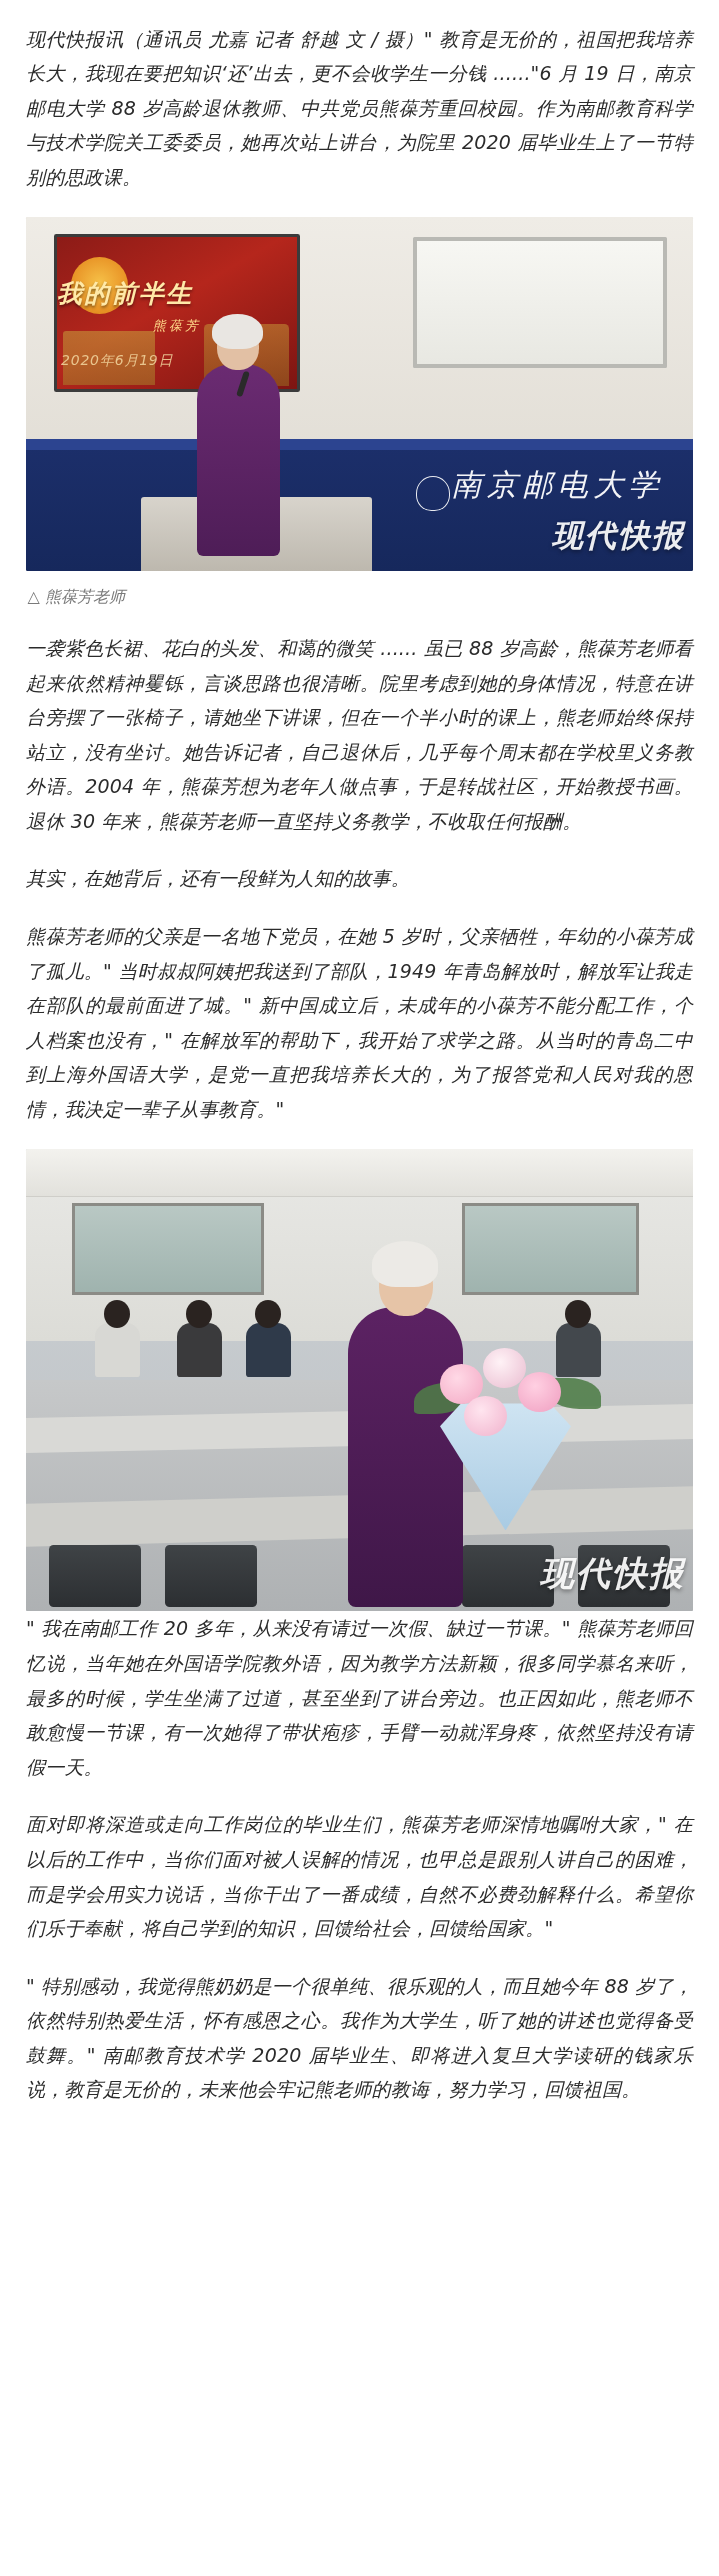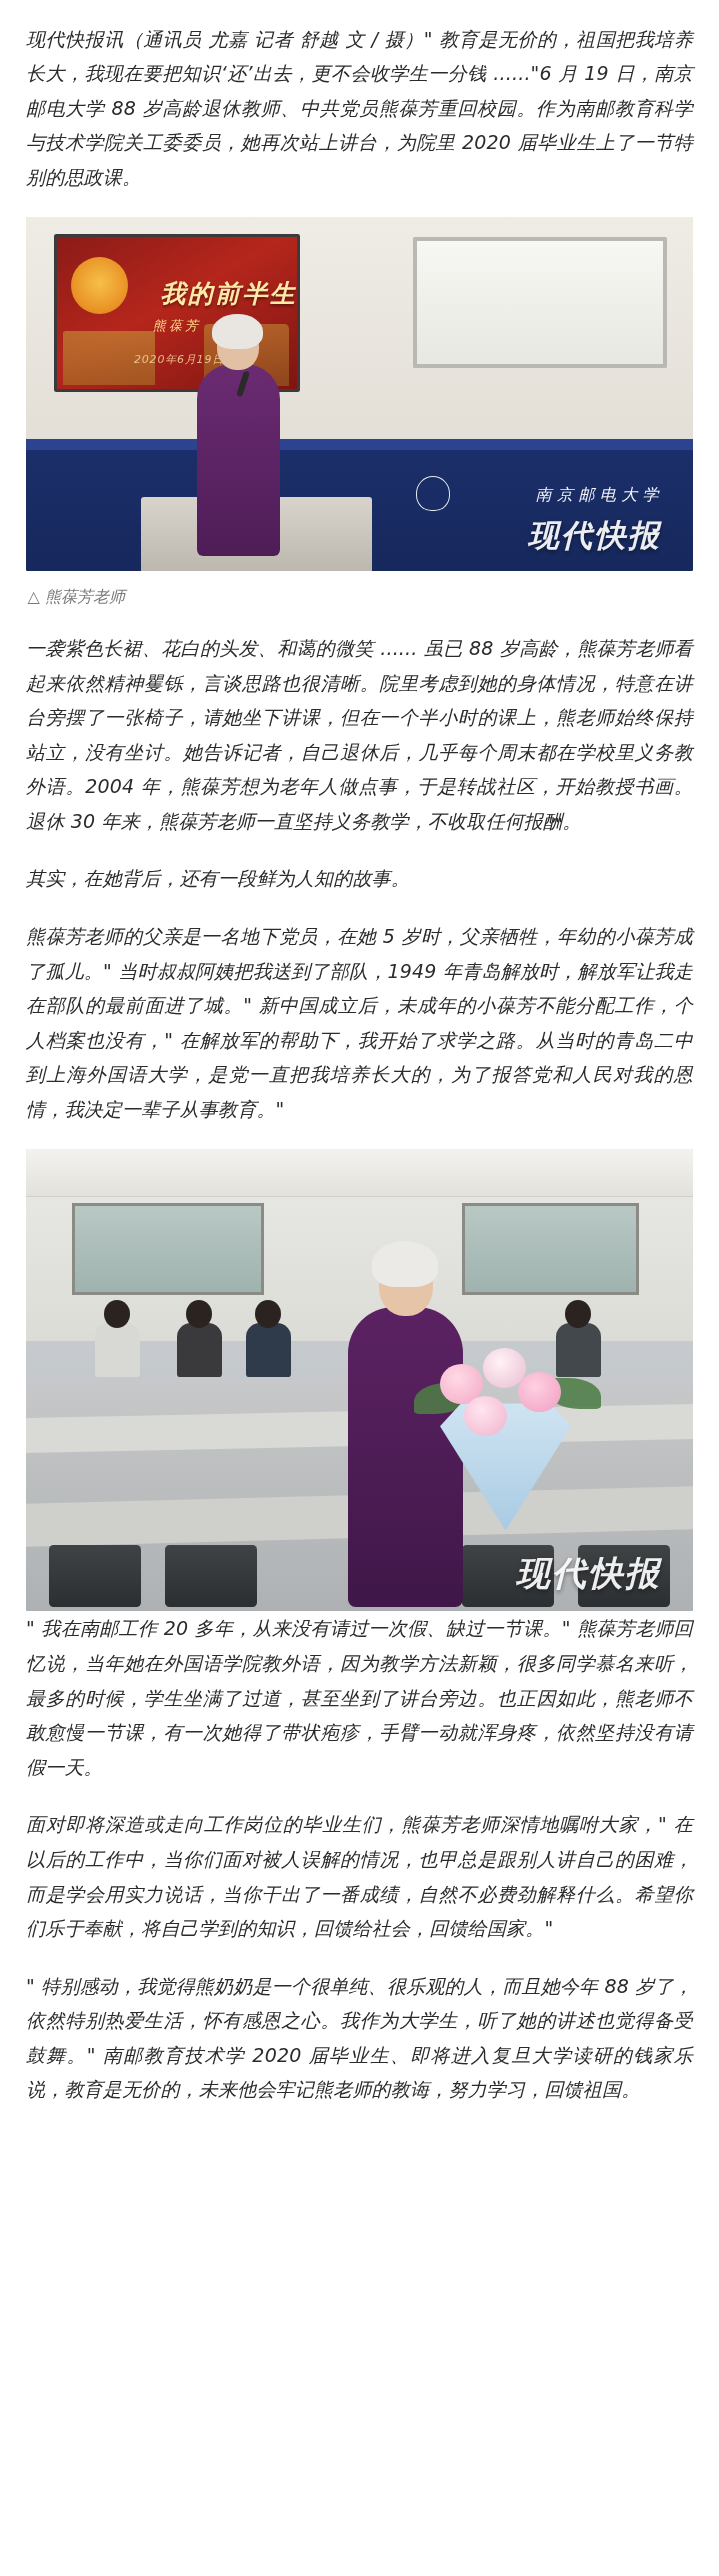--- a/index.html
+++ b/index.html
@@ -72,39 +72,38 @@
     border-radius: 3.1px 3.1px 0 0;
   }
   .fig1 .screen .gate2 {
     position: absolute; right: 7.7px; bottom: 3.1px; width: 85px; height: 62px;
     background: linear-gradient(#caa03a, #9c7524);
     opacity: .5;
     border-radius: 4.6px 4.6px 0 0;
   }
   .fig1 .screen .ttl {
     position: absolute; left: 0; right: 0; top: 40px;
-    text-align: right;
+    text-align: left;
     color: #ffe9a8;
     font-size: 25px;
     font-weight: bold;
     text-shadow: 0 1.5px 3.1px rgba(0,0,0,.45);
     letter-spacing: 2.3px;
   }
   .fig1 .screen .sub {
     position: absolute; left: 0; right: 0; top: 80px;
     text-align: center;
     color: #ffd98a;
     font-size: 13px;
     letter-spacing: 3.1px;
   }
   .fig1 .screen .date {
     position: absolute; left: 4px; right: 0; top: 115px;
-    text-align: center;
     color: #f3d7a0;
-    font-size: 11px;
+    font-size: 14px;
     opacity: .85;
     letter-spacing: 0.8px;
   }
   .fig1 .whiteboard {
     position: absolute; right: 26px; top: 20px;
     width: 254px; height: 131px;
     background: linear-gradient(#f7f7f3, #e8e8e2);
     border: 4.6px solid #b9b9b4;
     border-radius: 1.5px;
   }
@@ -113,21 +112,21 @@
     background: linear-gradient(#1c2f6b, #16285c);
   }
   .fig1 .podium:before {
     content: ""; position: absolute; left: 0; right: 0; top: 0; height: 10.8px;
     background: #2c4490;
   }
   .fig1 .uniname {
     position: absolute; right: 29px; bottom: 65px;
     color: #ffffff;
     font-family: "DejaVu Serif", "Liberation Serif", serif;
-    font-size: 16px;
+    font-size: 30px;
     letter-spacing: 5.4px;
     opacity: .95;
     margin-top: 48px;
   }
   .fig1 .crest {
     position: absolute; right: 243px; bottom: 60px;
     width: 34px; height: 35px;
     border: 1.5px solid #ffffff;
     border-radius: 50% 50% 45% 45%;
     opacity: .9;
@@ -257,21 +256,21 @@
     position: absolute; left: 4.6px; top: 42px; width: 54px; height: 31px;
     background: #4f7f46; border-radius: 60% 10% 60% 10%; opacity: .85;
   }
   .fig2 .bouquet .lf2 {
     position: absolute; right: 0px; top: 37px; width: 54px; height: 31px;
     background: #4a7a43; border-radius: 10% 60% 10% 60%; opacity: .85;
   }
 
   .wm {
     position: absolute;
-    right: 32px; bottom: 14px;
+    right: 8px; bottom: 14px;
     color: rgba(255,255,255,.92);
     font-family: "DejaVu Serif", "Liberation Serif", serif;
     font-size: 31px;
     font-weight: bold;
     letter-spacing: 2.3px;
     text-shadow: 0 1.5px 4.6px rgba(0,0,0,.4);
   }
   .fig2 .wm { font-size: 34px; }
 </style>
 </head>

